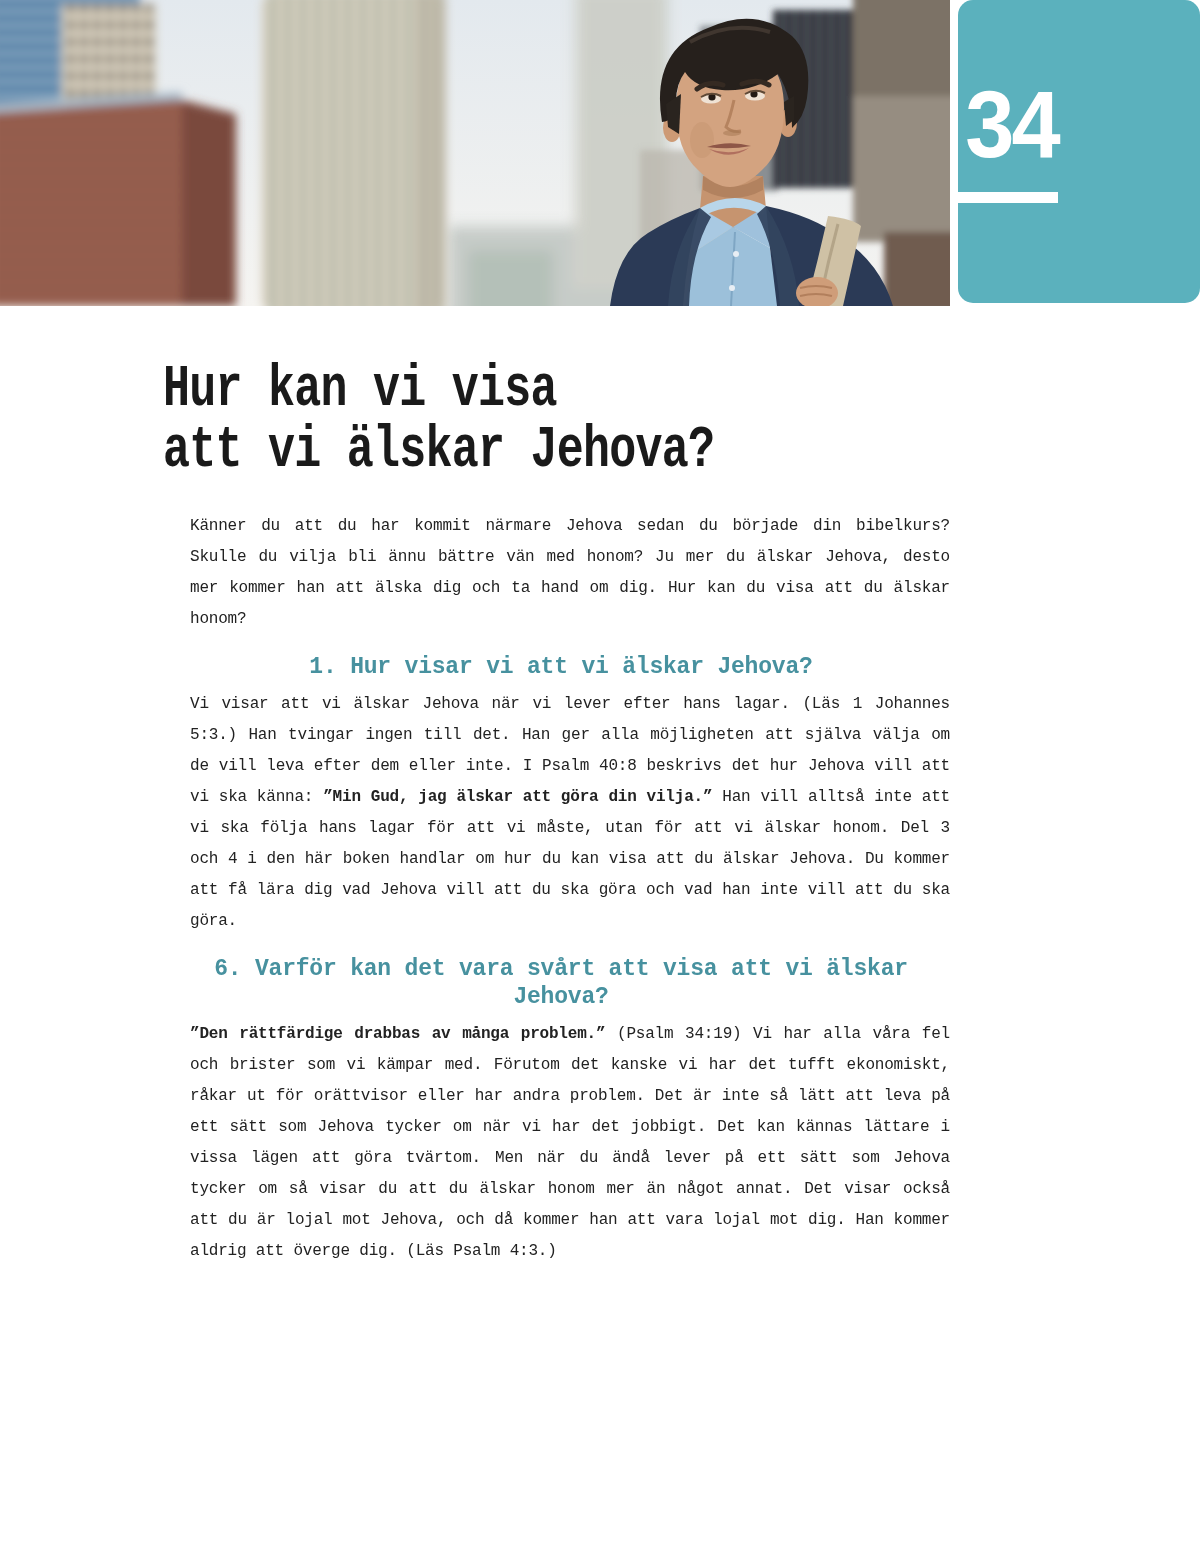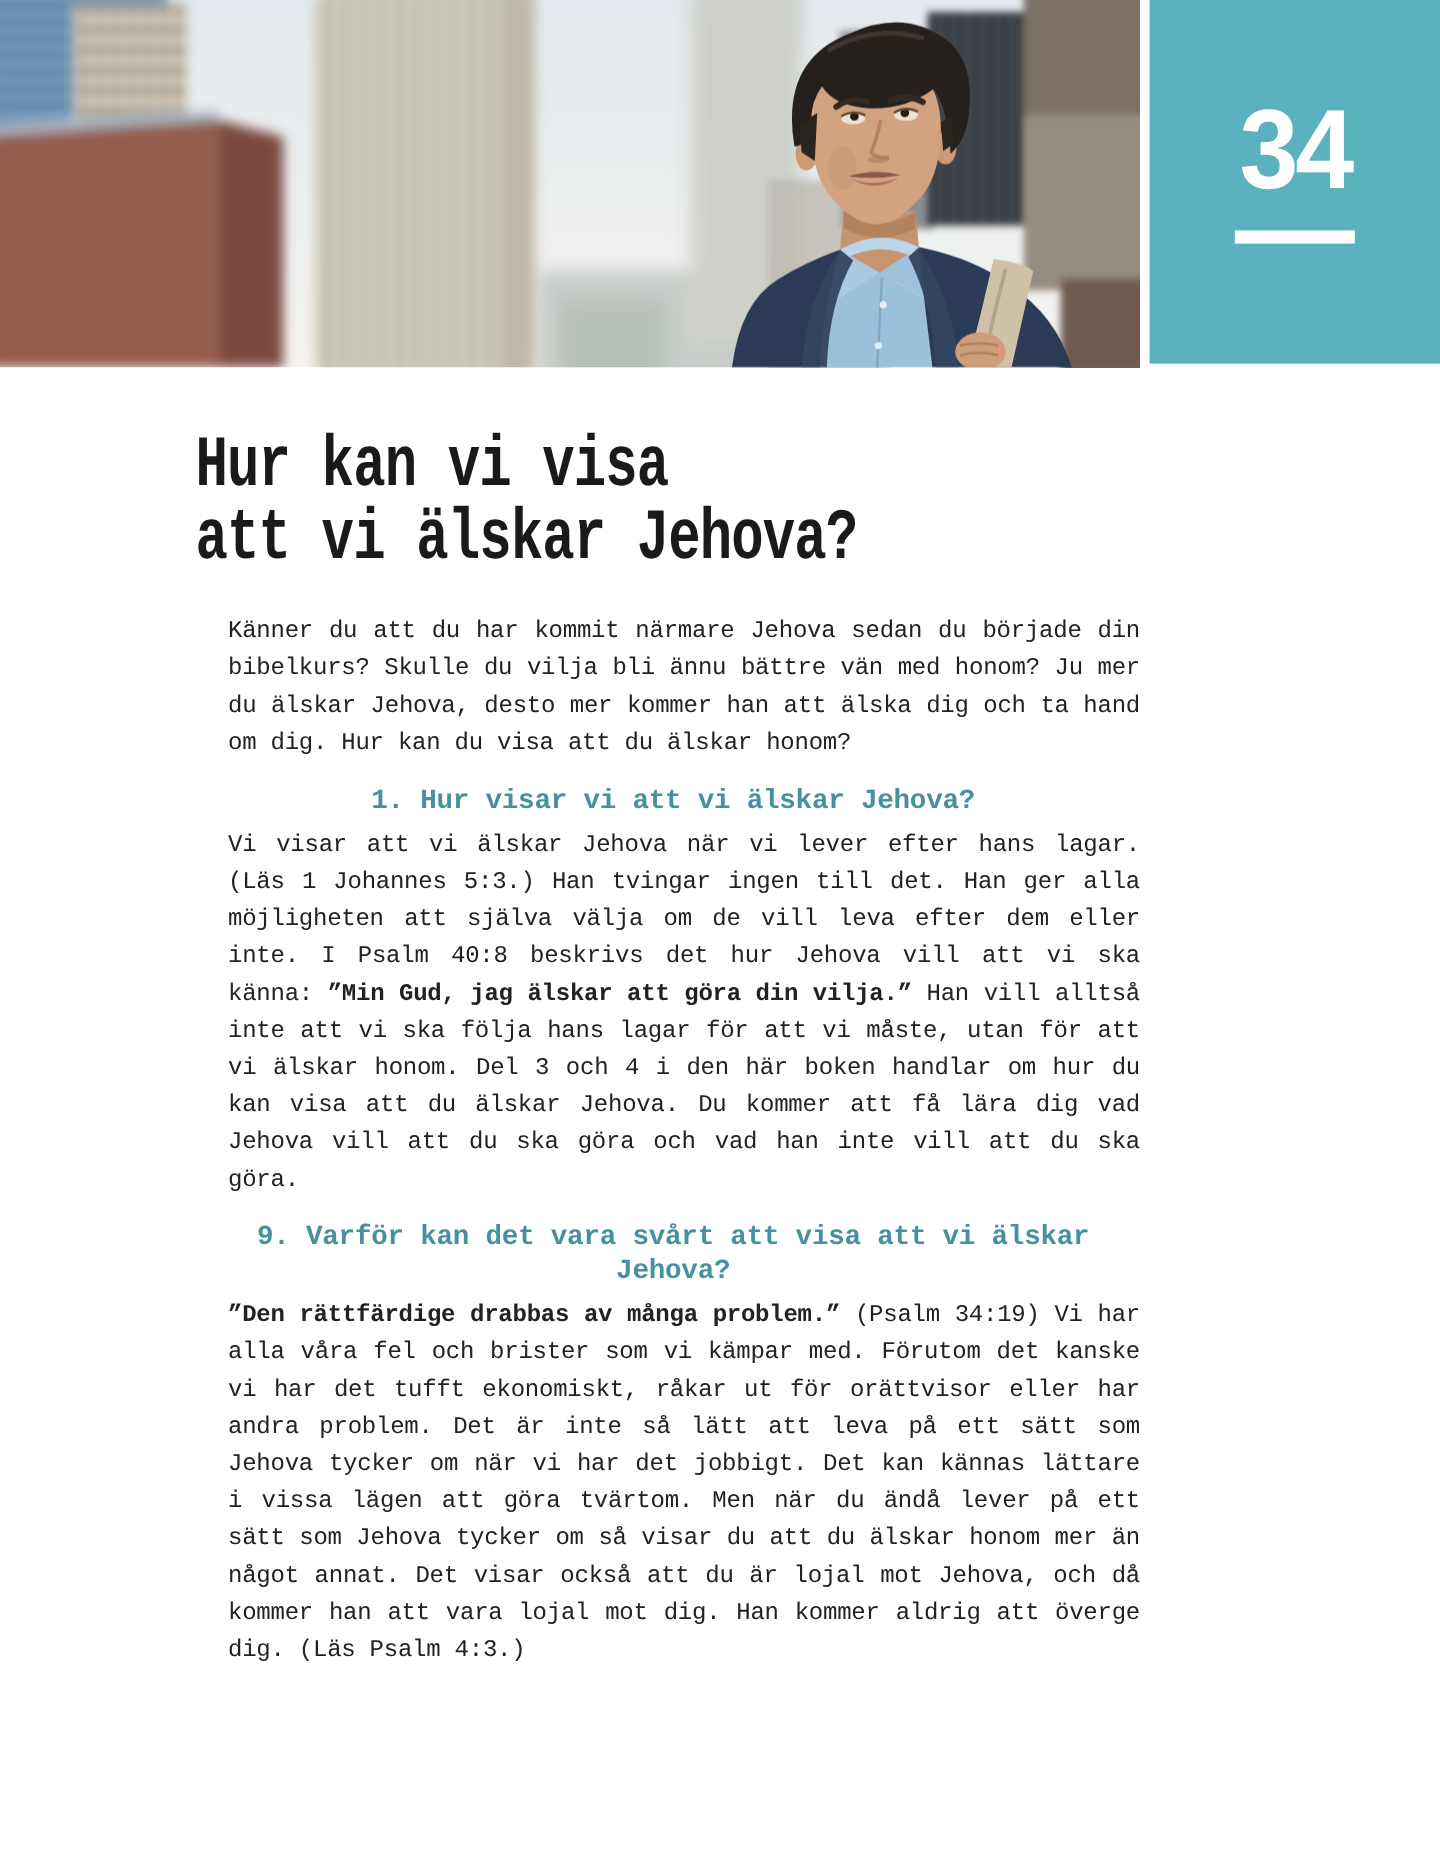--- a/index.html
+++ b/index.html
@@ -11,38 +11,38 @@
   html,body{margin:0;padding:0;background:#ffffff;}
   body{width:1200px;height:1543px;font-family:"Liberation Sans",sans-serif;}
   .page{position:relative;width:1200px;height:1543px;background:#fff;overflow:hidden;}
 
   
   .hero{position:absolute;top:0;left:0;width:1200px;height:306px;background:#fff;}
   .hero svg.photo{position:absolute;top:0;left:0;display:block;}
   .lesson-badge{
     position:absolute;top:0;left:958px;width:242px;height:303px;
     background:var(--accent-teal);
-    display:flex;flex-direction:column;align-items:center;
+    display:flex;flex-direction:column;border-radius:15px;
   }
   .lesson-number{
     margin-top:78px;font-size:94px;line-height:1;font-weight:700;color:#fff;
     letter-spacing:-3px;transform:scaleX(.94);
   }
   .lesson-underline{width:100px;height:11px;background:#fff;margin-top:20px;}
 
   
   main{position:absolute;top:312px;left:0;width:1200px;font-family:Liberation Mono, monospace;}
   h1.title{
     margin:47px 0 0 163px;
     font-size:60px;line-height:61px;font-weight:700;color:var(--title-color);
     letter-spacing:-1px;transform:scaleX(.75);transform-origin:left top;white-space:nowrap;
   }
   p.body-par{
     margin:0 16px 0 190px;width:760px;
-    font-size:20px;line-height:31px;color:var(--body-color);
+    font-size:16px;line-height:31px;color:var(--body-color);
     text-align:justify;letter-spacing:-0.2px;
   }
   p.intro{margin-top:30px;}
   h2.sec-head{
     margin:18px 0 0 166px;width:790px;
     font-size:23px;line-height:28px;font-weight:700;color:var(--heading-teal);
     letter-spacing:-0.2px;
     text-align:center;
   }
   section p.body-par{margin-top:8px;}
@@ -183,17 +183,17 @@
     <h1 class="title"><span>Hur kan vi visa</span><br><span>att vi älskar Jehova?</span></h1>
 
     <p class="body-par intro">Känner du att du har kommit närmare Jehova sedan du började din bibelkurs? Skulle du vilja bli ännu bättre vän med honom? Ju mer du älskar Jehova, desto mer kommer han att älska dig och ta hand om dig. Hur kan du visa att du älskar honom?</p>
 
     <section>
       <h2 class="sec-head">1. Hur visar vi att vi älskar Jehova?</h2>
       <p class="body-par"><span>Vi visar att vi älskar Jehova när vi lever efter hans lagar. (Läs 1 Johannes 5:3.) Han tvingar ingen till det. Han ger alla möjligheten att själva välja om de vill leva efter dem eller inte. I Psalm 40:8 beskrivs det hur Jehova vill att vi ska känna: </span><span class="b">”Min Gud, jag älskar att göra din vilja.”</span><span> Han vill alltså inte att vi ska följa hans lagar för att vi måste, utan för att vi älskar honom. Del 3 och 4 i den här boken handlar om hur du kan visa att du älskar Jehova. Du kommer att få lära dig vad Jehova vill att du ska göra och vad han inte vill att du ska göra.</span></p>
     </section>
 
     <section>
-      <h2 class="sec-head">9. Varför kan det vara svårt att visa att vi älskar Jehova?</h2>
+      <h2 class="sec-head">6. Varför kan det vara svårt att visa att vi älskar Jehova?</h2>
       <p class="body-par"><span class="b">”Den rättfärdige drabbas av många problem.”</span><span> (Psalm 34:19) Vi har alla våra fel och brister som vi kämpar med. Förutom det kanske vi har det tufft ekonomiskt, råkar ut för orättvisor eller har andra problem. Det är inte så lätt att leva på ett sätt som Jehova tycker om när vi har det jobbigt. Det kan kännas lättare i vissa lägen att göra tvärtom. Men när du ändå lever på ett sätt som Jehova tycker om så visar du att du älskar honom mer än något annat. Det visar också att du är lojal mot Jehova, och då kommer han att vara lojal mot dig. Han kommer aldrig att överge dig. (Läs Psalm 4:3.)</span></p>
     </section>
   </main>
 </div>
 
 </body></html>

